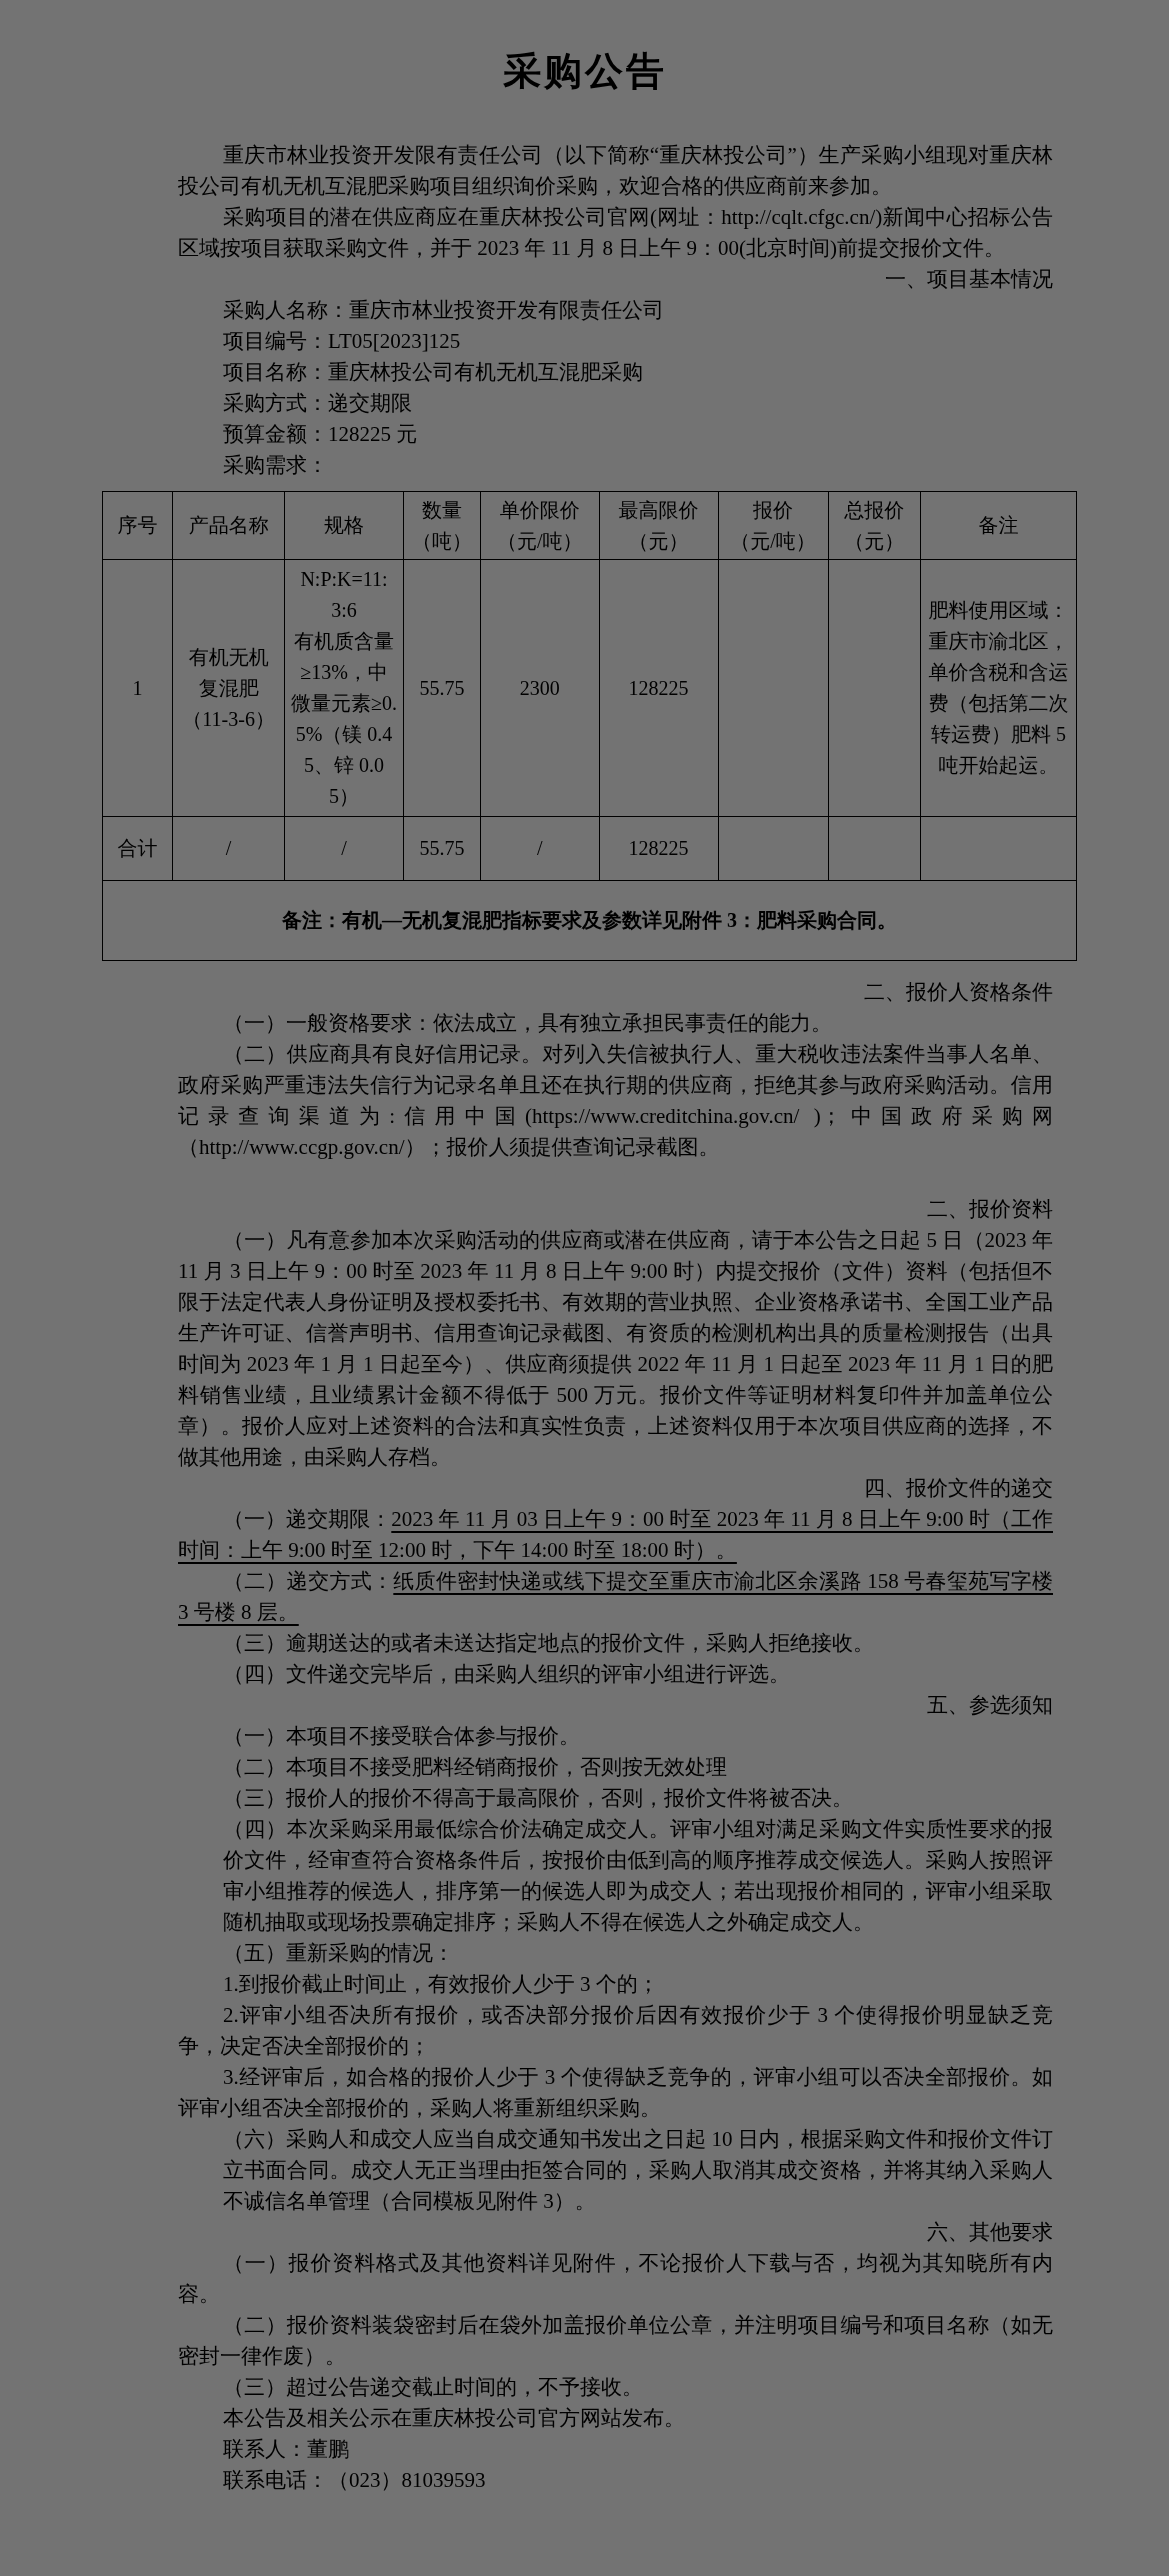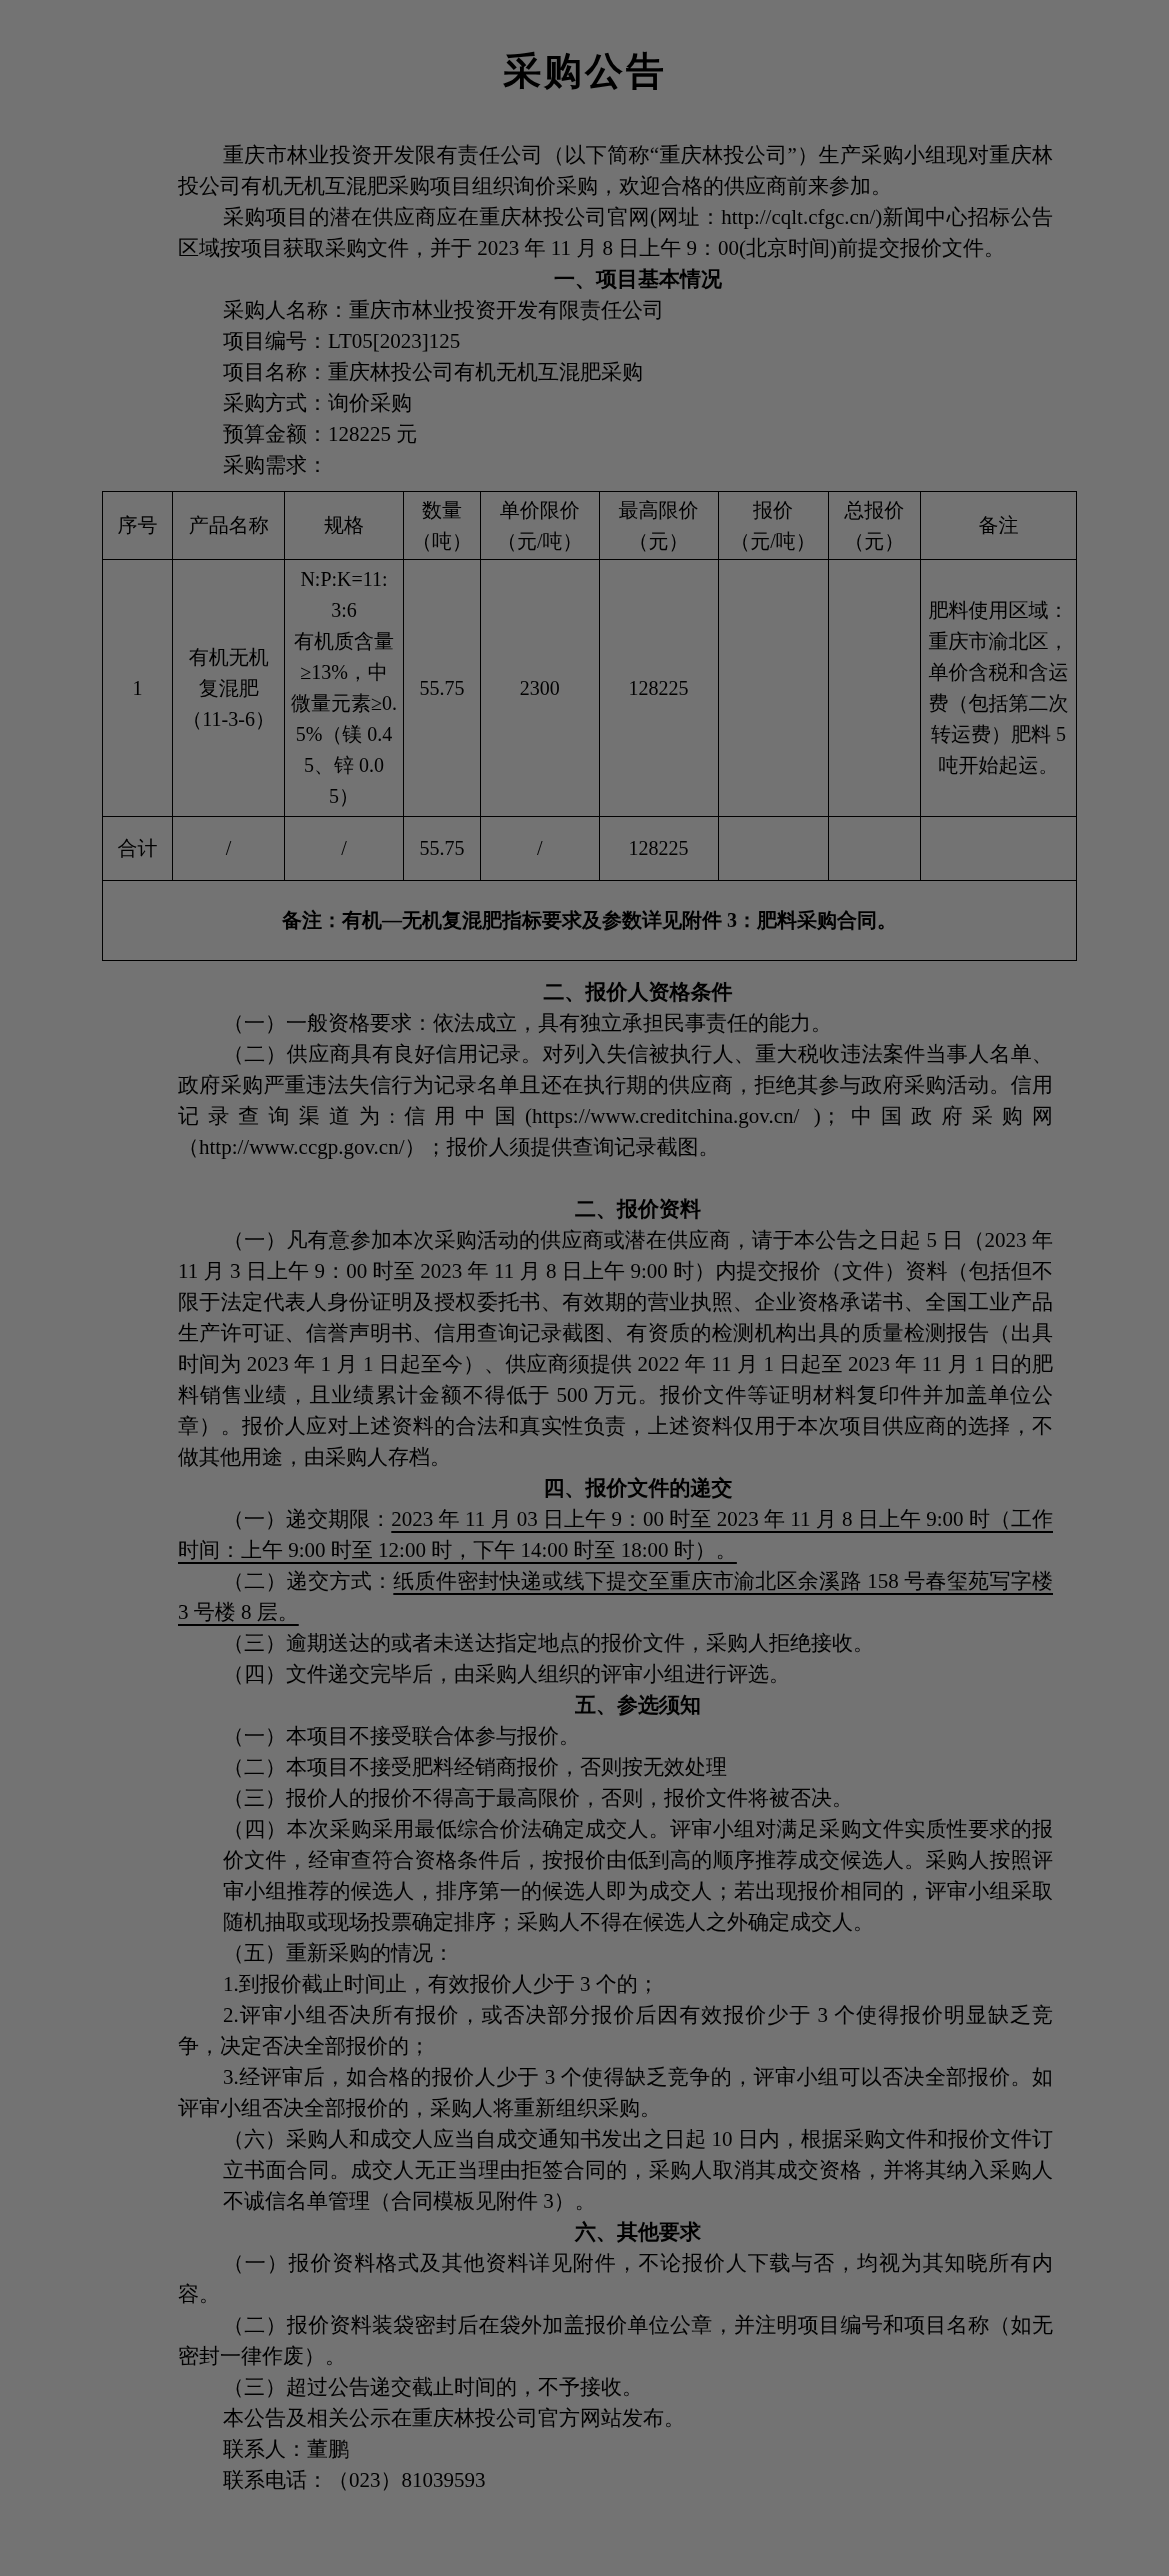--- a/index.html
+++ b/index.html
@@ -26,21 +26,21 @@
   }
   .para, .heading {
     padding-left: 178px;
     padding-right: 117px;
     font-size: 21px;
     line-height: 31px;
     text-align: justify;
     text-indent: 45px;
     word-break: break-word;
   }
-  .heading { font-weight: bold; text-align: center; }
+  .heading { font-weight: normal; text-align: right; }
   .para.hang { padding-left: 223px; text-indent: 0; }
   .u { text-decoration: underline; text-underline-offset: 5.1px; text-decoration-thickness: 1.5px; }
 
   .table-wrap { padding: 10.2px 93px 0 102px; }
   table.req-table {
     width: 975px;
     border-collapse: collapse;
     table-layout: fixed;
     border: 1.5px solid #000;
     font-size: 20px;
@@ -67,21 +67,21 @@
 
 <div class="page">
   <div class="doc-title">采购公告</div>
   <div class="doc-body">
       <div class="para">重庆市林业投资开发限有责任公司（以下简称“重庆林投公司”）生产采购小组现对重庆林投公司有机无机互混肥采购项目组织询价采购，欢迎合格的供应商前来参加。</div>
       <div class="para">采购项目的潜在供应商应在重庆林投公司官网(网址：http://cqlt.cfgc.cn/)新闻中心招标公告区域按项目获取采购文件，并于 2023 年 11 月 8 日上午 9：00(北京时间)前提交报价文件。</div>
       <div class="heading">一、项目基本情况</div>
       <div class="para">采购人名称：重庆市林业投资开发有限责任公司</div>
       <div class="para">项目编号：LT05[2023]125</div>
       <div class="para">项目名称：重庆林投公司有机无机互混肥采购</div>
-      <div class="para">采购方式：询价采购</div>
+      <div class="para">采购方式：递交期限</div>
       <div class="para">预算金额：128225 元</div>
       <div class="para">采购需求：</div>
       <div class="table-wrap">
         <table class="req-table">
           <colgroup>
             <col style="width: 7.2%;">
             <col style="width: 11.5%;">
             <col style="width: 12.2%;">
             <col style="width: 7.9%;">
             <col style="width: 12.2%;">

